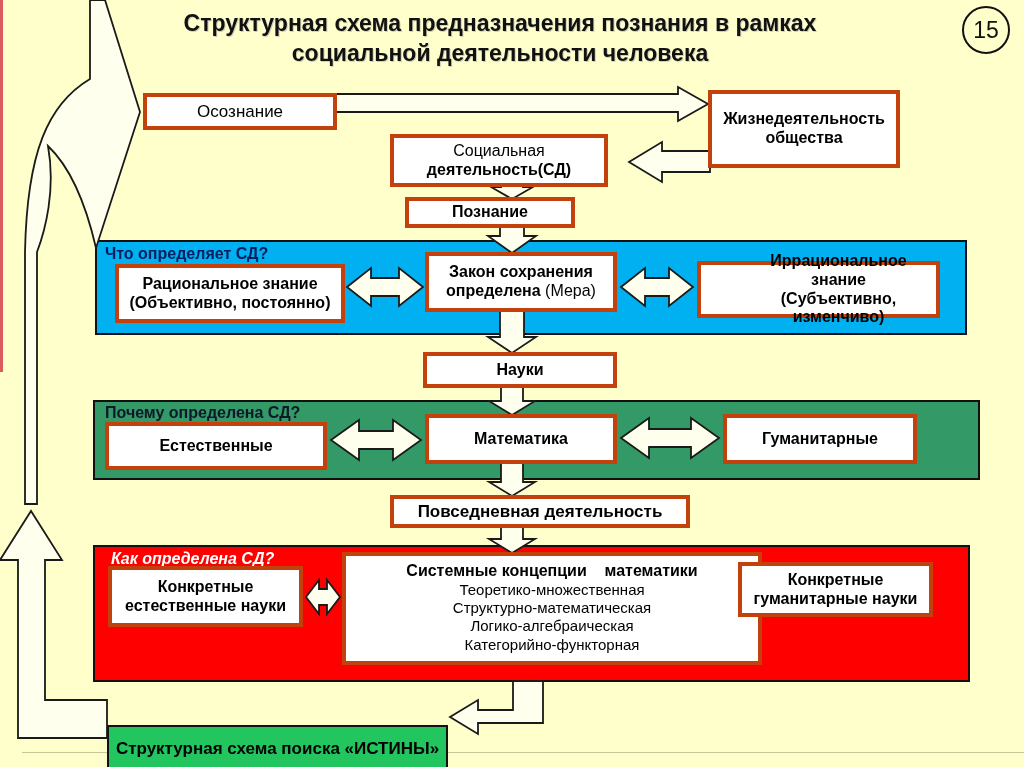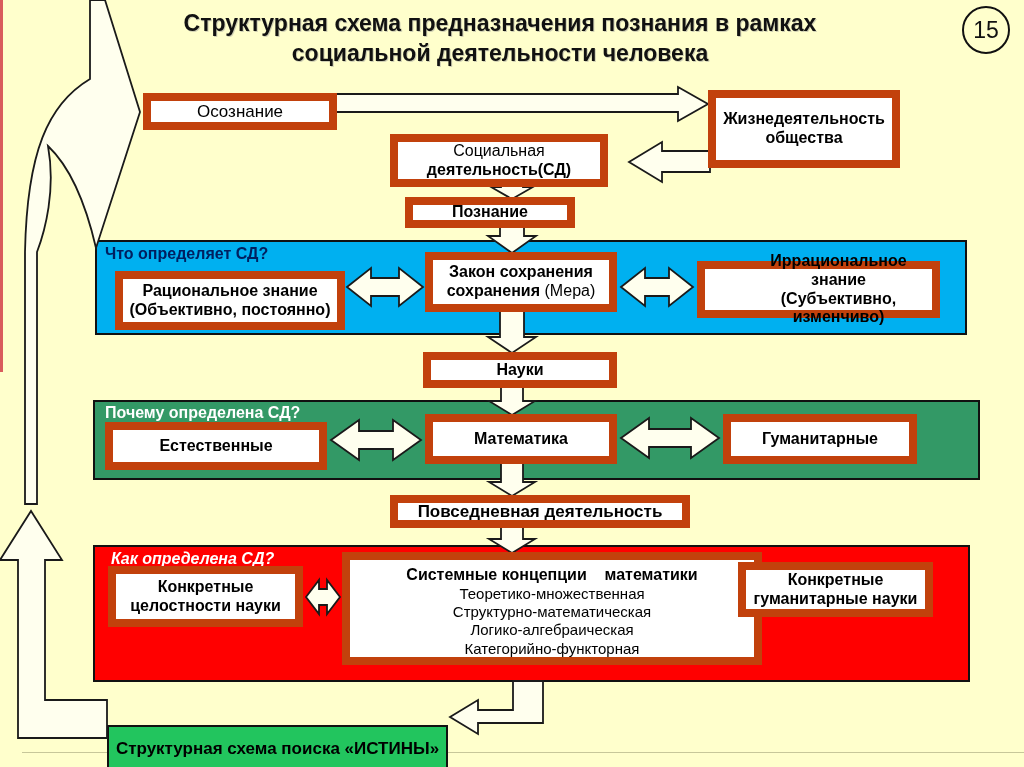--- a/index.html
+++ b/index.html
@@ -18,21 +18,21 @@
   }
   .page-circle{
     position:absolute;left:962px;top:6px;width:44px;height:44px;
     border:2.5px solid #111;border-radius:50%;
     display:flex;align-items:center;justify-content:center;
     font-size:23px;color:#111;background:#FFFFCC;
   }
   .band{position:absolute;border:2px solid #111;box-sizing:border-box;}
   .band-label{position:absolute;font-weight:bold;font-size:16px;line-height:1.1;}
   .box{
-    position:absolute;background:#fff;border:8px solid #c2410c;box-sizing:border-box;
+    position:absolute;background:#fff;border:4px solid #c2410c;box-sizing:border-box;
     display:flex;flex-direction:column;align-items:center;justify-content:center;
     text-align:center;font-size:16px;font-weight:bold;line-height:1.17;
   }
   .box .normal{font-weight:normal;}
   .box.light{font-weight:normal;}
   svg.arrows{position:absolute;left:0;top:0;}
   svg.arrows *{fill:#FFFFEE;stroke:#1a1a1a;stroke-width:1.8;}
   .edge-strip{position:absolute;left:0;top:0;width:3px;height:372px;background:#D95C5C;}
   .bottom-line{position:absolute;left:22px;top:752px;width:1002px;height:1px;background:#b9b98d;opacity:.8;}
   .sys-title{font-weight:bold;white-space:pre-wrap;font-size:16px;}
@@ -51,21 +51,21 @@
     <div>социальной деятельности человека</div>
   </div>
   <div class="page-circle">
     <span>15</span>
   </div>
 
   <div class="band" style="left:95px;top:240px;width:872px;height:95px;background:#00B0F0;">
     <div class="band-label" style="left:8px;top:3px;color:#002060;">Что определяет СД?</div>
   </div>
   <div class="band" style="left:93px;top:400px;width:887px;height:80px;background:#339966;">
-    <div class="band-label" style="left:10px;top:2px;color:#ffffff;">Почему определена СД?</div>
+    <div class="band-label" style="left:10px;top:2px;color:#0f172a;">Почему определена СД?</div>
   </div>
   <div class="band" style="left:93px;top:545px;width:877px;height:137px;background:#FF0000;">
     <div class="band-label" style="left:16px;top:3px;color:#ffffff;font-style:italic;">Как определена СД?</div>
   </div>
   <div class="band" style="left:107px;top:692px;width:341px;height:47px;background:#22c55e;display:flex;align-items:center;justify-content:center;margin-top:33px;">
     <span style="font-weight:bold;font-size:17px;">Структурная схема поиска «ИСТИНЫ»</span>
   </div>
 
   <svg class="arrows" width="1024" height="767" viewBox="0 0 1024 767">
 
@@ -102,29 +102,29 @@
 
   <div class="box" style="left:390px;top:134px;width:218px;height:53px;">
     <span class="normal">Социальная</span>
     <span>деятельность(СД)</span>
   </div>
 
   <div class="box" style="left:405px;top:197px;width:170px;height:31px;">
     <span>Познание</span>
   </div>
 
-  <div class="box" style="left:115px;top:264px;width:230px;height:59px;margin-top:7px;">
+  <div class="box" style="left:115px;top:264px;width:230px;height:59px;">
     <span>Рациональное знание</span>
     <span>(Объективно, постоянно)</span>
   </div>
 
   <div class="box" style="left:425px;top:252px;width:192px;height:60px;">
     <span>Закон сохранения</span>
     <span>
-      <span>сохранения</span>
+      <span>определена</span>
       <span class="normal">(Мера)</span>
     </span>
   </div>
 
   <div class="box" style="left:697px;top:261px;width:243px;height:57px;padding-left:40px;">
     <span>Иррациональное знание</span>
     <span>(Субъективно, изменчиво)</span>
   </div>
 
   <div class="box" style="left:423px;top:352px;width:194px;height:36px;">
@@ -142,21 +142,21 @@
   <div class="box" style="left:723px;top:414px;width:194px;height:50px;">
     <span>Гуманитарные</span>
   </div>
 
   <div class="box" style="left:390px;top:495px;width:300px;height:33px;font-size:17px;">
     <span>Повседневная деятельность</span>
   </div>
 
   <div class="box" style="left:108px;top:566px;width:195px;height:61px;">
     <span>Конкретные</span>
-    <span>целостности науки</span>
+    <span>естественные науки</span>
   </div>
 
   <div class="box" style="left:342px;top:552px;width:420px;height:113px;justify-content:flex-start;padding-top:6px;">
     <span class="sys-title">Системные концепции    математики</span>
     <span class="sys-item">Теоретико-множественная</span>
     <span class="sys-item">Структурно-математическая</span>
     <span class="sys-item">Логико-алгебраическая</span>
     <span class="sys-item">Категорийно-функторная</span>
   </div>
 

